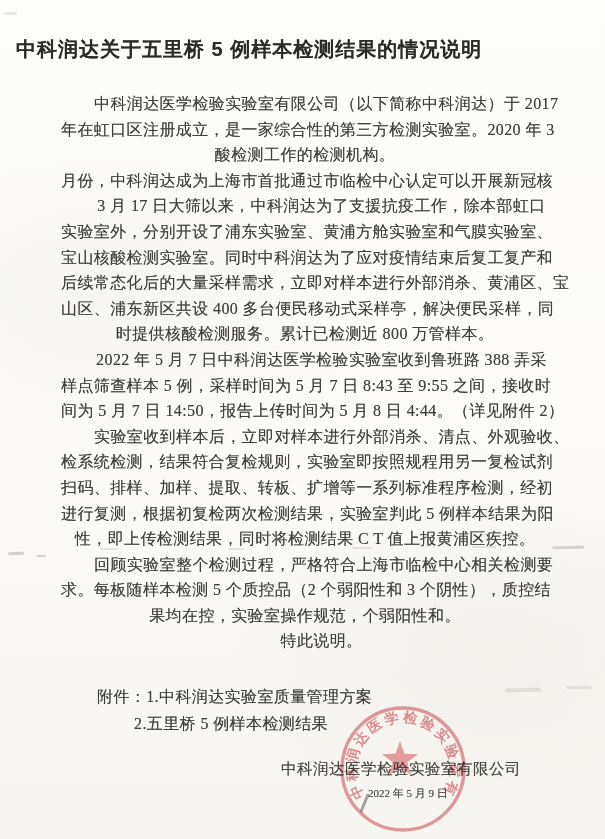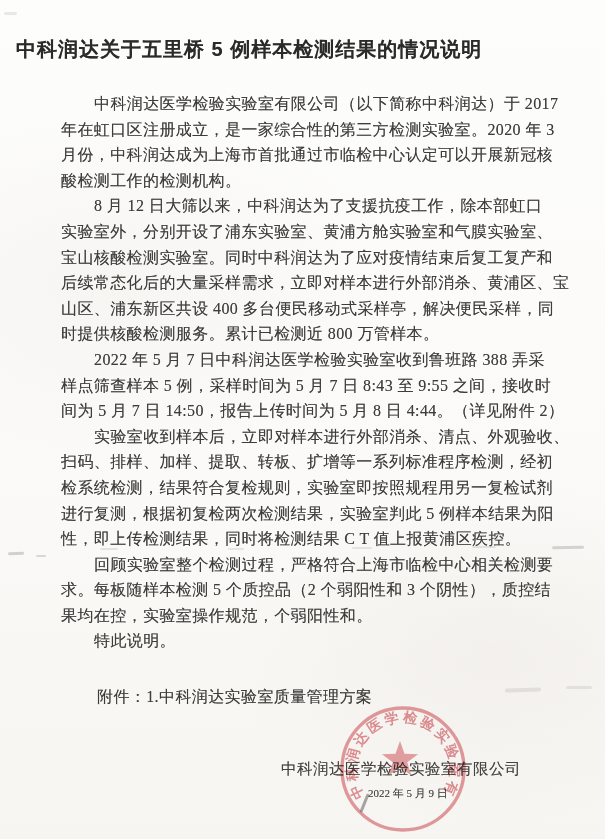--- a/index.html
+++ b/index.html
@@ -19,21 +19,21 @@
     font-weight:700;font-size:20px;letter-spacing:1px;
     color:#2b2a29;
     text-shadow:0 0 .6px rgba(60,60,60,.55);
   }
   .doc-body{
     position:absolute;left:61px;top:91px;width:488px;
     font-size:16px;letter-spacing:.4px;
     color:#3e3d3a;
     text-shadow:0 0 .5px rgba(85,85,85,.6);
   }
-  .body-line{height:25.6px;line-height:25.6px;white-space:nowrap;}
+  .body-line{height:25.6px;line-height:25.6px;white-space:nowrap;text-align:center;}
   .body-line.first-line{padding-left:33px;}
   .attachments{
     position:absolute;left:97px;top:683px;
     font-size:16px;letter-spacing:.4px;color:#3e3d3a;
     text-shadow:0 0 .5px rgba(85,85,85,.6);
   }
   .attach-line{height:27px;line-height:27px;white-space:nowrap;}
   .attach-line.second{padding-left:37px;}
   .sig-company{
     position:absolute;left:281px;top:759px;
@@ -70,44 +70,45 @@
 </head>
 <body>
 
 <div class="page">
 
   <div class="doc-title">中科润达关于五里桥 5 例样本检测结果的情况说明</div>
 
   <div class="doc-body">
       <div class="body-line first-line">中科润达医学检验实验室有限公司（以下简称中科润达）于 2017</div>
       <div class="body-line">年在虹口区注册成立，是一家综合性的第三方检测实验室。2020 年 3</div>
+      <div class="body-line">酸检测工作的检测机构。</div>
       <div class="body-line">月份，中科润达成为上海市首批通过市临检中心认定可以开展新冠核</div>
-      <div class="body-line">酸检测工作的检测机构。</div>
-      <div class="body-line first-line">8 月 12 日大筛以来，中科润达为了支援抗疫工作，除本部虹口</div>
+      <div class="body-line first-line">3 月 17 日大筛以来，中科润达为了支援抗疫工作，除本部虹口</div>
       <div class="body-line">实验室外，分别开设了浦东实验室、黄浦方舱实验室和气膜实验室、</div>
       <div class="body-line">宝山核酸检测实验室。同时中科润达为了应对疫情结束后复工复产和</div>
       <div class="body-line">后续常态化后的大量采样需求，立即对样本进行外部消杀、黄浦区、宝</div>
       <div class="body-line">山区、浦东新区共设 400 多台便民移动式采样亭，解决便民采样，同</div>
       <div class="body-line">时提供核酸检测服务。累计已检测近 800 万管样本。</div>
       <div class="body-line first-line">2022 年 5 月 7 日中科润达医学检验实验室收到鲁班路 388 弄采</div>
       <div class="body-line">样点筛查样本 5 例，采样时间为 5 月 7 日 8:43 至 9:55 之间，接收时</div>
       <div class="body-line">间为 5 月 7 日 14:50，报告上传时间为 5 月 8 日 4:44。（详见附件 2）</div>
       <div class="body-line first-line">实验室收到样本后，立即对样本进行外部消杀、清点、外观验收、</div>
+      <div class="body-line">检系统检测，结果符合复检规则，实验室即按照规程用另一复检试剂</div>
       <div class="body-line">扫码、排样、加样、提取、转板、扩增等一系列标准程序检测，经初</div>
-      <div class="body-line">检系统检测，结果符合复检规则，实验室即按照规程用另一复检试剂</div>
       <div class="body-line">进行复测，根据初复检两次检测结果，实验室判此 5 例样本结果为阳</div>
       <div class="body-line">性，即上传检测结果，同时将检测结果 C T 值上报黄浦区疾控。</div>
       <div class="body-line first-line">回顾实验室整个检测过程，严格符合上海市临检中心相关检测要</div>
       <div class="body-line">求。每板随样本检测 5 个质控品（2 个弱阳性和 3 个阴性），质控结</div>
       <div class="body-line">果均在控，实验室操作规范，个弱阳性和。</div>
       <div class="body-line first-line">特此说明。</div>
     </div>
 
   <div class="attachments">
     <div class="attach-line">附件：1.中科润达实验室质量管理方案</div>
+    <div class="attach-line second">2.五里桥 5 例样本检测结果</div>
   </div>
 
   <div class="sig-company">中科润达医学检验实验室有限公司</div>
 
   <div class="sig-date">2022 年 5 月 9 日</div>
 
   <svg class="seal" viewBox="0 0 142 142" xmlns="http://www.w3.org/2000/svg">
     <defs>
       <path id="sealArc" d="M 32.5,98 A 47,47 0 1 1 109.5,98" fill="none"></path>
     </defs>

